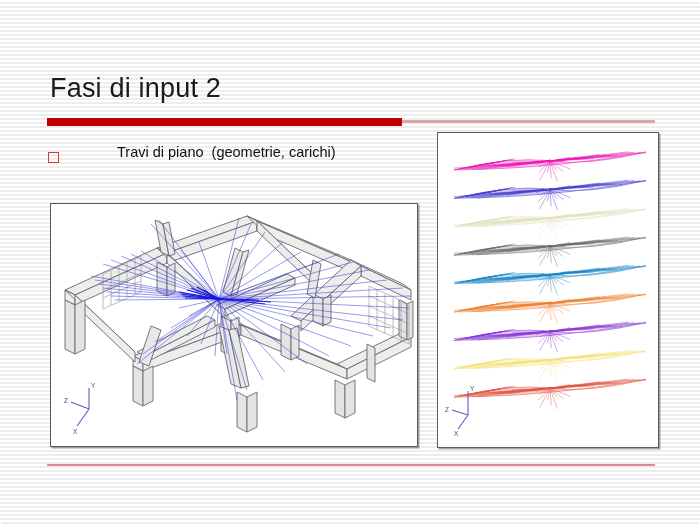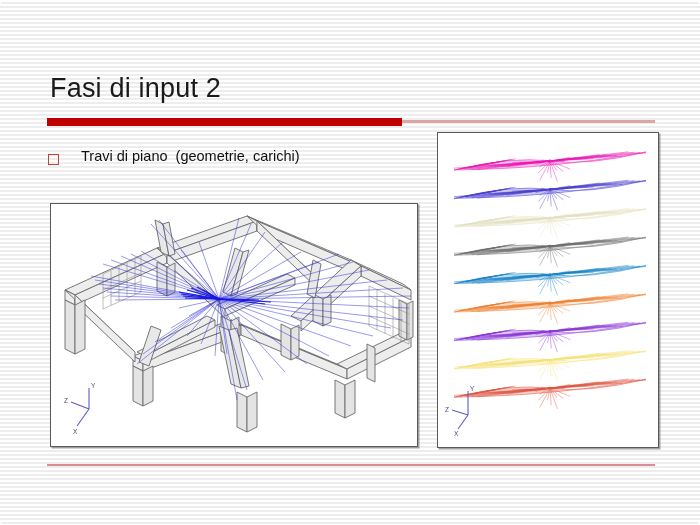--- a/index.html
+++ b/index.html
@@ -69,22 +69,23 @@
 
   
   #bullets {
     position: absolute;
     left: 48px;
     top: 138px;
     width: 380px;
   }
   .bullet-row {
     display: flex;
-    align-items: center;
-    height: 37px;
+    align-items: flex-end;
+    height: 25px;
+    gap: 36px;
   }
   .bullet-marker {
     width: 9px;
     height: 9px;
     border: 1.6px solid #c8403c;
     background: transparent;
     margin-top: 5px;
     flex: 0 0 auto;
   }
   .bullet-text {

